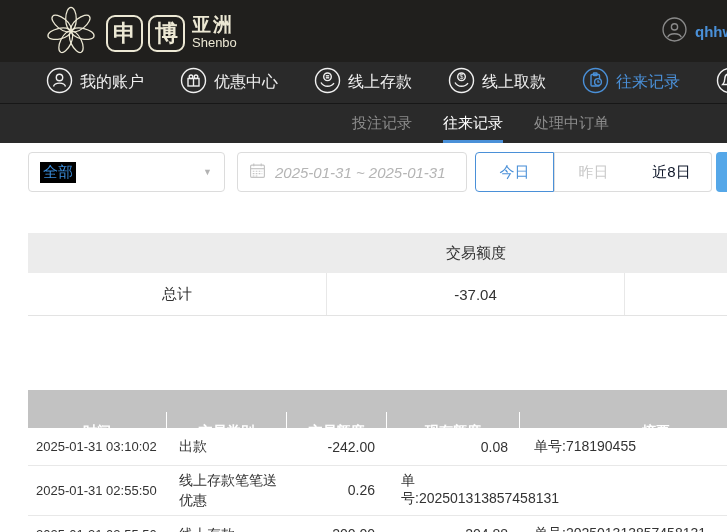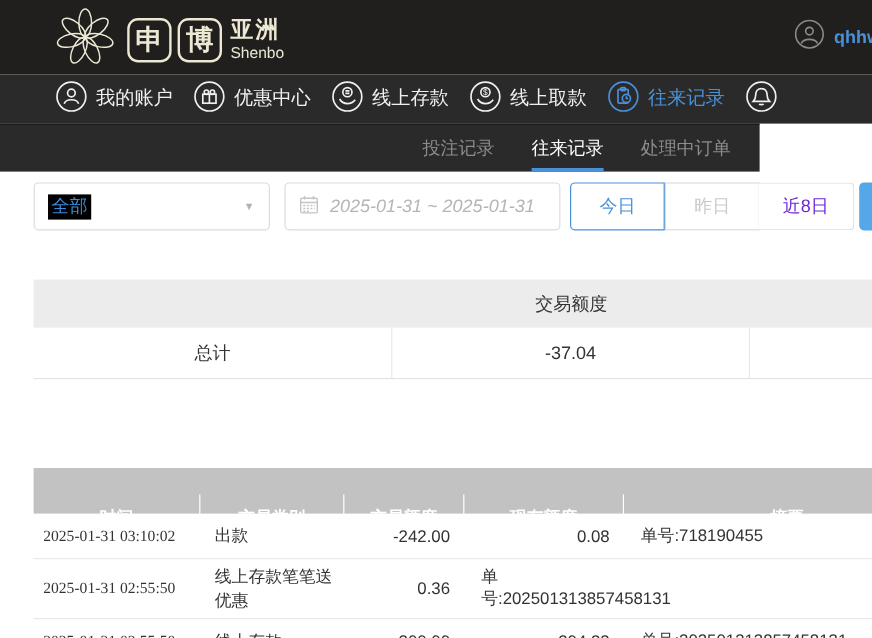--- a/index.html
+++ b/index.html
@@ -13,46 +13,46 @@
   .logo-box{width:33px;height:33px;border:2px solid #ece8d4;border-radius:9px;color:#ece8d4;
             font-size:23px;font-weight:700;display:flex;align-items:center;justify-content:center;}
   .logo-text{margin-left:7px;color:#ece8d4;line-height:1.1;}
   .logo-region{font-size:19px;font-weight:700;letter-spacing:2px;}
   .logo-en{font-size:13px;}
   .userbox{position:absolute;left:662px;top:0;height:62px;display:flex;align-items:center;gap:8px;white-space:nowrap;}
   .username{color:#4a90d8;font-size:15px;font-weight:700;}
 
   
   .navbar{position:absolute;top:62px;left:0;width:727px;height:41px;background:#2a2a2a;
-          display:flex;align-items:center;padding-left:46px;box-sizing:border-box;gap:17px;}
+          display:flex;align-items:center;padding-left:46px;box-sizing:border-box;gap:36px;}
   .nav-item{display:flex;align-items:center;gap:7px;color:#f0f0f0;font-size:16px;white-space:nowrap;cursor:pointer;}
   .nav-item svg{stroke:#f0f0f0;}
   .nav-item.active{color:#4a90d8;}
   .nav-item.active svg{stroke:#4a90d8;}
 
   
-  .tabbar{position:absolute;top:103px;left:0;width:633px;height:40px;background:#2a2a2a;
+  .tabbar{position:absolute;top:103px;left:0;width:727px;height:40px;background:#2a2a2a;
           border-top:1px solid #171717;box-sizing:border-box;display:flex;padding-left:352px;gap:31px;}
   .tab{font-size:15px;color:#8c8c8c;display:flex;align-items:center;box-sizing:border-box;
        border-bottom:3px solid transparent;padding-top:2px;cursor:pointer;}
   .tab.active{color:#fff;border-bottom-color:#4a90d8;}
 
   
   .select{position:absolute;top:152px;left:28px;width:197px;height:40px;border:1px solid #dcdcdc;
           border-radius:4px;box-sizing:border-box;display:flex;align-items:center;background:#fff;cursor:pointer;}
   .select-value{margin-left:11px;font-size:15px;color:#3a8bd8;background:#000000;padding:1px 3px;}
   .select-caret{position:absolute;right:12px;color:#b3b3b3;font-size:9px;}
   .datebox{position:absolute;top:152px;left:237px;width:230px;height:40px;border:1px solid #dcdcdc;
            border-radius:4px;box-sizing:border-box;display:flex;align-items:center;gap:9px;
            padding-left:11px;color:#b5b5b5;font-size:15px;background:#fff;cursor:pointer;white-space:nowrap;font-style:italic;}
   .qbtn{position:absolute;top:152px;height:40px;box-sizing:border-box;background:#fff;font-size:15px;
         display:flex;align-items:center;justify-content:center;cursor:pointer;}
   .qbtn-today{left:475px;width:79px;border:1px solid #4a90d8;color:#4a90d8;border-radius:4px 0 0 4px;z-index:2;text-align:right;}
   .qbtn-yesterday{left:554px;width:79px;border:1px solid #dcdcdc;color:#c9c9c9;}
-  .qbtn-last8{left:632px;width:80px;border:1px solid #dcdcdc;border-left:none;color:#6d28d9;border-radius:0 4px 4px 0;}
+  .qbtn-last8{left:632px;width:80px;border:1px solid #dcdcdc;border-left:none;color:#0f172a;border-radius:0 4px 4px 0;}
   .search-btn{position:absolute;top:152px;left:716px;width:50px;height:40px;background:#55a7e8;border-radius:4px;cursor:pointer;}
 
   
   .summary{position:absolute;top:233px;left:28px;width:900px;}
   .sum-grid{display:grid;grid-template-columns:299px 298px 303px;}
   .sum-head{background:#ececec;height:40px;}
   .sum-head .cell{border:none;}
   .cell{display:flex;align-items:center;justify-content:center;font-size:15px;color:#333;
         height:100%;box-sizing:border-box;}
   .sum-body{height:42px;border-bottom:1px solid #e3e3e3;}
@@ -61,21 +61,21 @@
 
   
   .dtable{position:absolute;top:390px;left:28px;width:764px;}
   .dt-grid{display:grid;grid-template-columns:139px 120px 100px 133px 272px;}
   .dt-head{background:#c2c2c2;height:38px;}
   .dt-head .hcell{display:flex;align-items:center;justify-content:center;color:#fff;font-size:14px;
                   border-right:1px solid #fff;height:100%;box-sizing:border-box;font-weight:700;margin-top:22px;}
   .dt-head .hcell:last-child{border-right:none;}
   .dt-row{border-bottom:1px solid #e8e8e8;align-items:center;font-size:14px;color:#333;min-height:37px;}
   .dt-row > div{padding:4px 0;box-sizing:border-box;}
-  .c-time{padding-left:8px !important;font-size:13px;white-space:nowrap;font-family:Liberation Serif, serif;}
+  .c-time{padding-left:8px !important;font-size:13px;white-space:nowrap;}
   .c-type{padding-left:12px !important;padding-right:10px !important;line-height:1.45;}
   .c-amount,.c-balance{text-align:right;padding-right:12px !important;}
   .c-note{padding-left:14px !important;}
 </style>
 </head>
 <body>
 
 <div class="topbar">
   <div class="logo">
     <span>
@@ -239,21 +239,21 @@
     <div class="c-time">2025-01-31 03:10:02</div>
     <div class="c-type">出款</div>
     <div class="c-amount">-242.00</div>
     <div class="c-balance">0.08</div>
     <div class="c-note">单号:718190455</div>
   </div>
 
   <div class="dt-grid dt-row">
     <div class="c-time">2025-01-31 02:55:50</div>
     <div class="c-type">线上存款笔笔送优惠</div>
-    <div class="c-amount">0.36</div>
+    <div class="c-amount">0.26</div>
     <div class="c-note">单号:202501313857458131</div>
   </div>
 
   <div class="dt-grid dt-row">
     <div class="c-time">2025-01-31 02:55:50</div>
     <div class="c-type">线上存款</div>
     <div class="c-amount">200.00</div>
     <div class="c-balance">204.88</div>
     <div class="c-note">单号:202501313857458131</div>
   </div>

